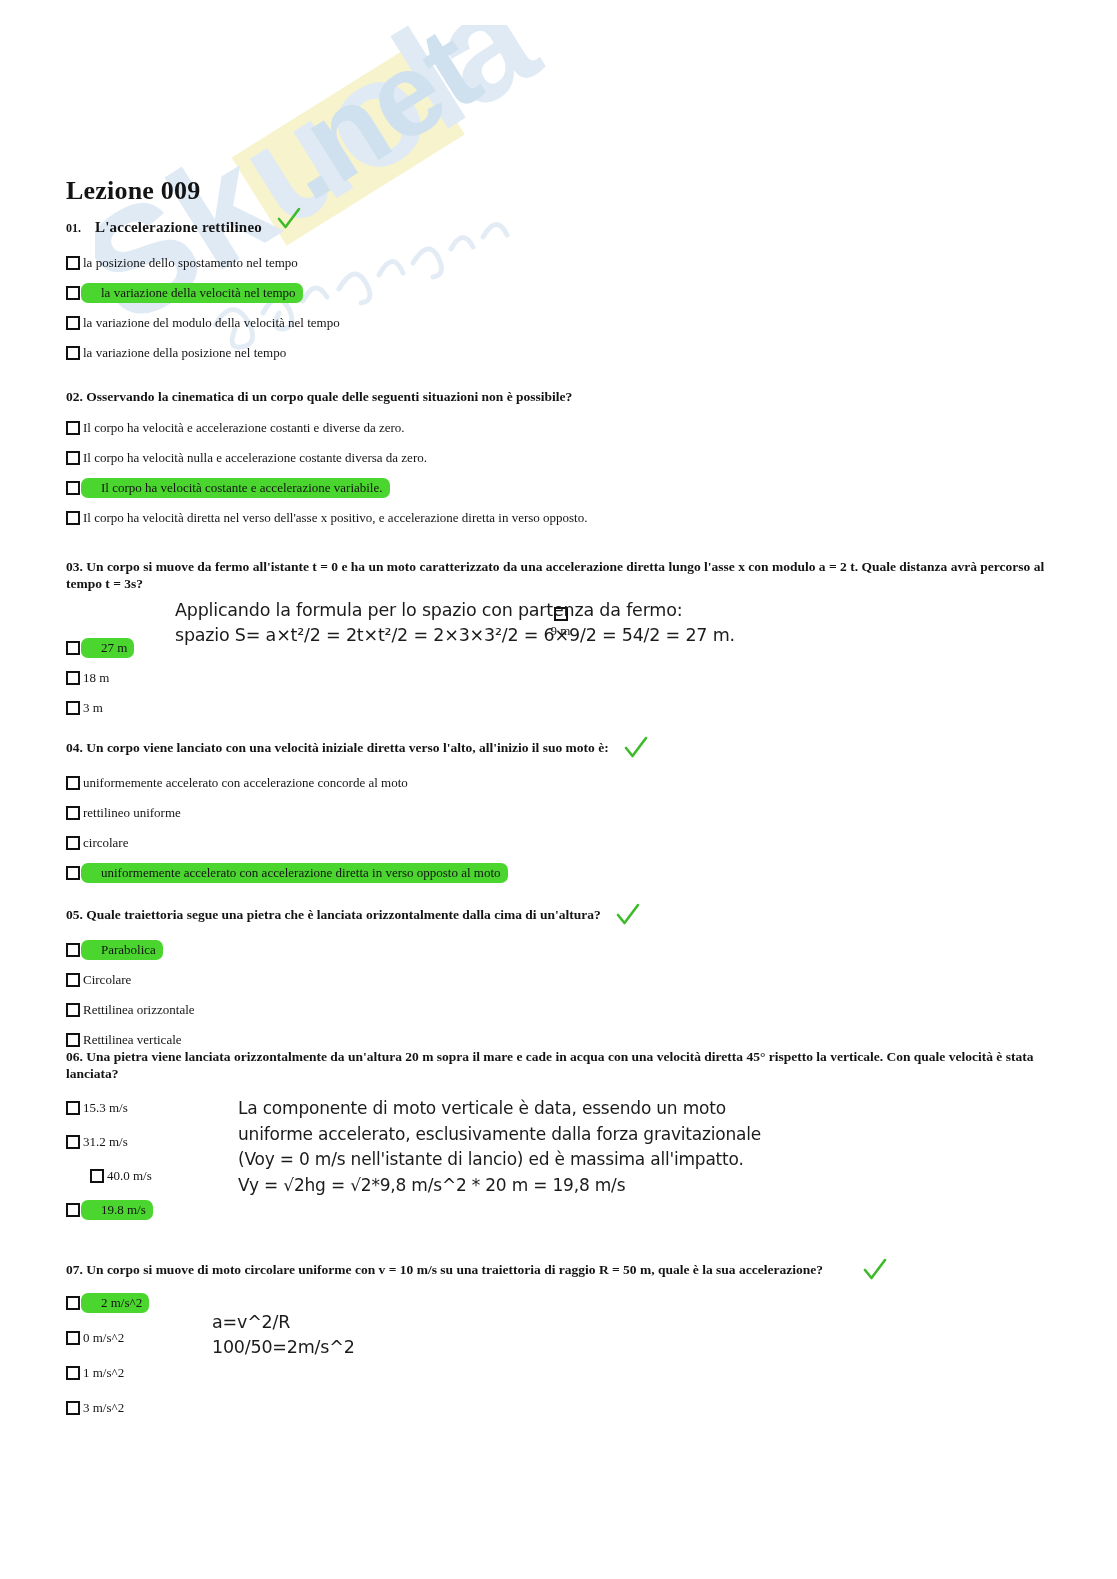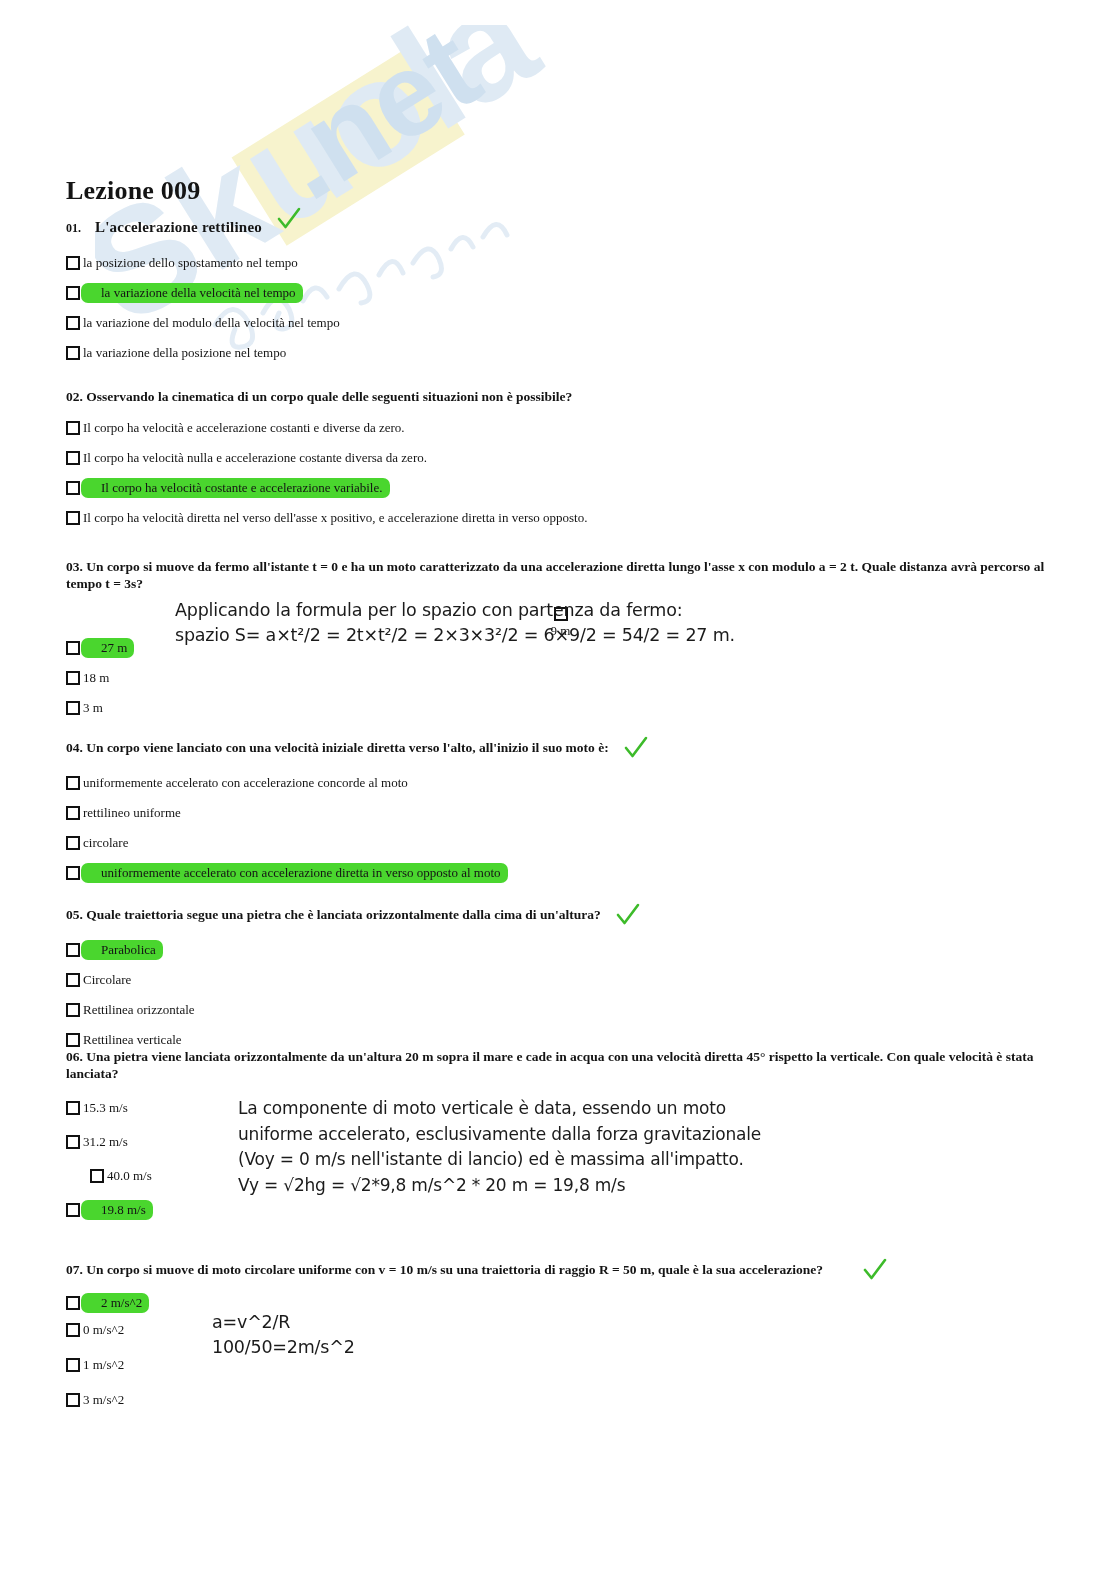--- a/index.html
+++ b/index.html
@@ -301,21 +301,21 @@
       <span class="tick">
         <svg width="26" height="26" viewBox="0 0 26 26">
             <path d="M3 13 L9.5 21 L23 3" fill="none" stroke="#3dbb2a" stroke-width="2.6" stroke-linecap="round" stroke-linejoin="round"></path>
           </svg>
       </span>
     </div>
     <div class="opt hl" style="margin-top:9px;">
       <span class="box"></span>
       <span class="lbl">2 m/s^2</span>
     </div>
-    <div class="opt" style="margin-top:5px;">
+    <div class="opt" style="margin-top:13px;">
       <span class="box"></span>
       <span class="lbl">0  m/s^2</span>
     </div>
     <div class="opt" style="margin-top:13px;">
       <span class="box"></span>
       <span class="lbl">1  m/s^2</span>
     </div>
     <div class="opt" style="margin-top:13px;">
       <span class="box"></span>
       <span class="lbl">3 m/s^2</span>

